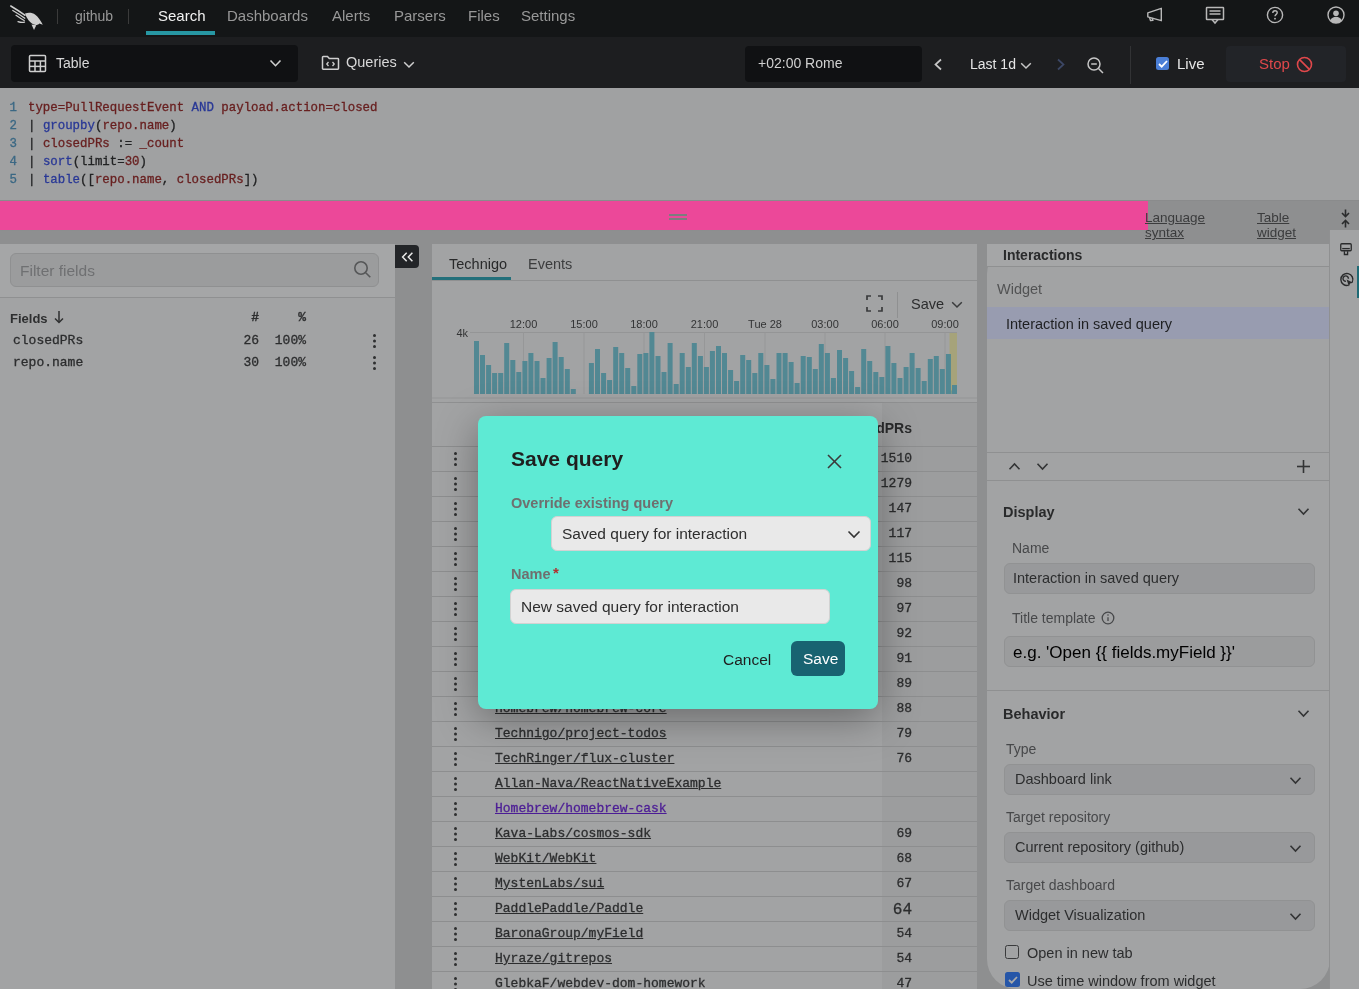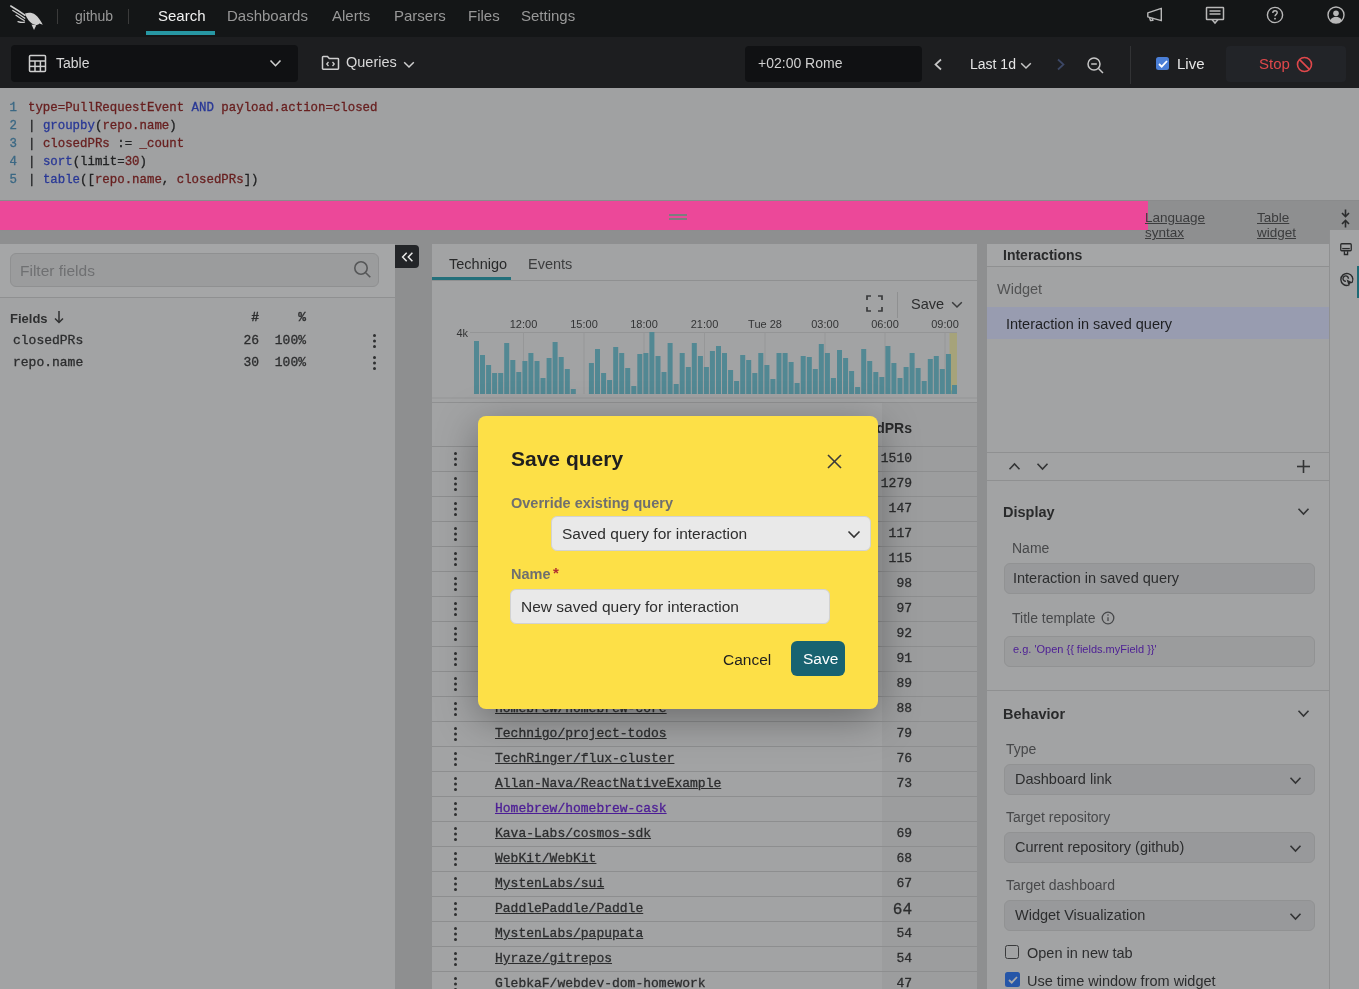--- a/index.html
+++ b/index.html
@@ -439,21 +439,20 @@
     <div class="abs mono" style="left:0;top:507px;width:480px;font-size:13px;color:#2c2d2e;text-align:right;">76</div>
     <div class="abs" style="left:0;top:527px;width:545px;height:1px;background:#8d8e8f;"></div>
     <svg class="abs" style="left:21px;top:532px;" width="5" height="16" viewBox="0 0 5 16">
         <g fill="#2e2f30">
           <circle cx="2.5" cy="2.5" r="1.5"></circle>
           <circle cx="2.5" cy="8" r="1.5"></circle>
           <circle cx="2.5" cy="13.5" r="1.5"></circle>
         </g>
       </svg>
     <div class="abs mono" style="left:63px;top:532px;font-size:13px;color:#2c2d2e;text-decoration:underline;">Allan-Nava/ReactNativeExample</div>
-    <div class="abs mono" style="left:0;top:532px;width:480px;font-size:13px;color:#2c2d2e;text-align:right;">73</div>
     <div class="abs" style="left:0;top:552px;width:545px;height:1px;background:#8d8e8f;"></div>
     <svg class="abs" style="left:21px;top:557px;" width="5" height="16" viewBox="0 0 5 16">
         <g fill="#2e2f30">
           <circle cx="2.5" cy="2.5" r="1.5"></circle>
           <circle cx="2.5" cy="8" r="1.5"></circle>
           <circle cx="2.5" cy="13.5" r="1.5"></circle>
         </g>
       </svg>
     <div class="abs mono" style="left:63px;top:557px;font-size:13px;color:#4c1d95;text-decoration:underline;">Homebrew/homebrew-cask</div>
     <div class="abs" style="left:0;top:577px;width:545px;height:1px;background:#8d8e8f;"></div>
@@ -497,21 +496,21 @@
     <div class="abs mono" style="left:63px;top:657px;font-size:13px;color:#2c2d2e;text-decoration:underline;">PaddlePaddle/Paddle</div>
     <div class="abs mono" style="left:0;top:657px;width:480px;font-size:16px;color:#2c2d2e;text-align:right;">64</div>
     <div class="abs" style="left:0;top:677px;width:545px;height:1px;background:#8d8e8f;"></div>
     <svg class="abs" style="left:21px;top:682px;" width="5" height="16" viewBox="0 0 5 16">
         <g fill="#2e2f30">
           <circle cx="2.5" cy="2.5" r="1.5"></circle>
           <circle cx="2.5" cy="8" r="1.5"></circle>
           <circle cx="2.5" cy="13.5" r="1.5"></circle>
         </g>
       </svg>
-    <div class="abs mono" style="left:63px;top:682px;font-size:13px;color:#2c2d2e;text-decoration:underline;">MystenLabs/papupata</div>
+    <div class="abs mono" style="left:63px;top:682px;font-size:13px;color:#2c2d2e;text-decoration:underline;">BaronaGroup/myField</div>
     <div class="abs mono" style="left:0;top:682px;width:480px;font-size:13px;color:#2c2d2e;text-align:right;">54</div>
     <div class="abs" style="left:0;top:702px;width:545px;height:1px;background:#8d8e8f;"></div>
     <svg class="abs" style="left:21px;top:707px;" width="5" height="16" viewBox="0 0 5 16">
         <g fill="#2e2f30">
           <circle cx="2.5" cy="2.5" r="1.5"></circle>
           <circle cx="2.5" cy="8" r="1.5"></circle>
           <circle cx="2.5" cy="13.5" r="1.5"></circle>
         </g>
       </svg>
     <div class="abs mono" style="left:63px;top:707px;font-size:13px;color:#2c2d2e;text-decoration:underline;">Hyraze/gitrepos</div>
@@ -521,21 +520,21 @@
         <g fill="#2e2f30">
           <circle cx="2.5" cy="2.5" r="1.5"></circle>
           <circle cx="2.5" cy="8" r="1.5"></circle>
           <circle cx="2.5" cy="13.5" r="1.5"></circle>
         </g>
       </svg>
     <div class="abs mono" style="left:63px;top:732px;font-size:13px;color:#2c2d2e;">GlebkaF/webdev-dom-homework</div>
     <div class="abs mono" style="left:0;top:732px;width:480px;font-size:13px;color:#2c2d2e;text-align:right;">47</div>
   </div>
 
-  <div class="abs" id="rightpanel" style="left:987px;top:244px;width:343px;height:745px;background:#a2a3a4;">
+  <div class="abs" id="rightpanel" style="left:987px;top:244px;width:343px;height:745px;background:#a2a3a4;border-radius:30px;">
     <div class="abs" style="left:0;top:0;width:343px;height:22px;background:#a5a6a7;border-bottom:1px solid #8f9091;"></div>
     <div class="abs" style="left:16px;top:3px;font-size:14px;font-weight:bold;color:#292a2b;">Interactions</div>
     <div class="abs" style="left:10px;top:37px;font-size:14.5px;color:#525354;">Widget</div>
     <div class="abs" style="left:0;top:63px;width:343px;height:32px;background:#989cb0;">
       <div class="abs" style="left:19px;top:9px;font-size:14.5px;color:#1f2022;">Interaction in saved query</div>
     </div>
     <div class="abs" style="left:0;top:208px;width:343px;height:1px;background:#8f9091;"></div>
     <svg class="abs" style="left:21px;top:218px;" width="13" height="9" viewBox="0 0 13 9" fill="none" stroke="#333435" stroke-width="1.6">
         <path d="M1.5,7.2 L6.5,2 L11.5,7.2"></path>
       </svg>
@@ -556,21 +555,21 @@
     <div class="abs" style="left:17px;top:319px;width:309px;height:29px;background:#98999b;border:1px solid #919293;border-radius:6px;">
       <div class="abs" style="left:8px;top:6px;font-size:14.5px;color:#2c2d2e;">Interaction in saved query</div>
     </div>
     <div class="abs" style="left:25px;top:366px;font-size:14px;color:#47484a;">Title template</div>
     <svg class="abs" style="left:114px;top:367px;" width="14" height="14" viewBox="0 0 14 14" fill="none" stroke="#47484a" stroke-width="1.3">
       <circle cx="7" cy="7" r="5.8"></circle>
         <line x1="7" y1="6.2" x2="7" y2="10"></line>
         <circle cx="7" cy="4" r="0.8" fill="#47484a" stroke="none"></circle>
     </svg>
     <div class="abs" style="left:17px;top:392px;width:309px;height:29px;background:#9b9c9d;border:1px solid #919293;border-radius:6px;">
-      <div class="abs" style="left:8px;top:6px;font-size:11px;color:#4c1d95;">e.g. 'Open {{ fields.myField }}'</div>
+      <div class="abs" style="left:8px;top:6px;font-size:17px;color:#000000;">e.g. 'Open {{ fields.myField }}'</div>
     </div>
     <div class="abs" style="left:0;top:446px;width:343px;height:1px;background:#8f9091;"></div>
 
     <div class="abs" style="left:16px;top:462px;font-size:14.5px;font-weight:bold;color:#292a2b;">Behavior</div>
     <svg class="abs" style="left:310px;top:465px;" width="13" height="9" viewBox="0 0 13 9" fill="none" stroke="#333435" stroke-width="1.6">
         <path d="M1.5,1.8 L6.5,7 L11.5,1.8"></path>
       </svg>
     <div class="abs" style="left:19px;top:497px;font-size:14px;color:#47484a;">Type</div>
     <div class="abs" style="left:17px;top:520px;width:309px;height:29px;background:#98999b;border:1px solid #919293;border-radius:6px;">
       <div class="abs" style="left:10px;top:6px;font-size:14.5px;color:#2c2d2e;">Dashboard link</div>
@@ -609,21 +608,21 @@
       <path d="M4.4,8.2 L4.4,11.5 L7.6,11.5 L7.6,8.2"></path>
     </svg>
     <svg class="abs" style="left:9px;top:42px;" width="16" height="16" viewBox="0 0 16 16" fill="none" stroke="#2a2b2c" stroke-width="1.4">
       <path d="M13.2,10.2 A6 6 0 1 0 9.6,13.2"></path>
       <path d="M9.4,6.8 A2.7 2.7 0 1 0 6.9,9.3"></path>
       <path d="M7.6,7.6 L9.9,14.4 L11.1,11.5 L14.1,10.7 Z" fill="#2a2b2c" stroke="none"></path>
     </svg>
     <div class="abs" style="left:26.5px;top:36px;width:3.5px;height:32px;background:#1e6a75;"></div>
   </div>
 
-  <div class="abs" id="modal" style="left:478px;top:416px;width:400px;height:293px;background:#fde047;border-radius:8px;box-shadow:0 10px 40px rgba(0,0,0,0.35);">
+  <div class="abs" id="modal" style="left:478px;top:416px;width:400px;height:293px;background:#5eead4;border-radius:8px;box-shadow:0 10px 40px rgba(0,0,0,0.35);">
     <div class="abs" style="left:33px;top:31px;font-size:21px;font-weight:bold;color:#1f1f1f;">Save query</div>
     <svg class="abs" style="left:348px;top:37px;" width="17" height="17" viewBox="0 0 17 17" fill="none" stroke="#3a3a3a" stroke-width="1.6">
       <line x1="2" y1="2" x2="15" y2="15"></line>
         <line x1="15" y1="2" x2="2" y2="15"></line>
     </svg>
     <div class="abs" style="left:33px;top:79px;font-size:14.5px;font-weight:bold;color:#6f6f6f;">Override existing query</div>
     <div class="abs" style="left:32px;top:100px;width:318px;height:33px;background:#e9e9e9;border:1px solid #d2d2d2;border-radius:6px;margin-left:41px;">
       <div class="abs" style="left:10px;top:8px;font-size:15.5px;color:#2e2e2e;">Saved query for interaction</div>
       <svg class="abs" style="left:295px;top:13px;" width="14" height="9" viewBox="0 0 14 9" fill="none" stroke="#333" stroke-width="1.6">
           <path d="M1.5,1.5 L7,7 L12.5,1.5"></path>

